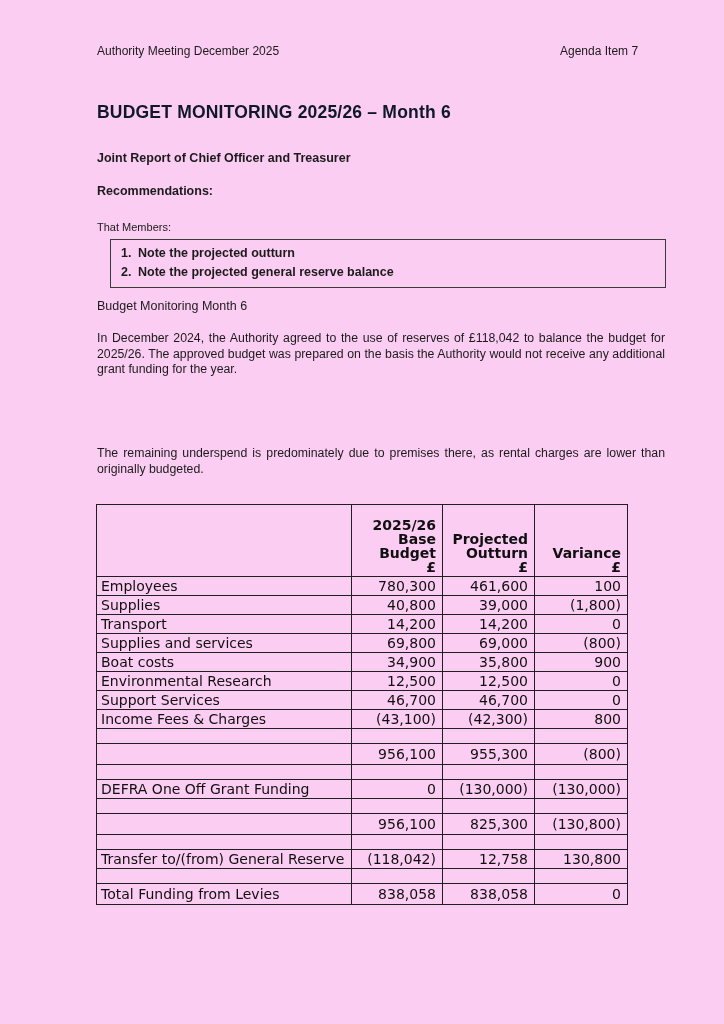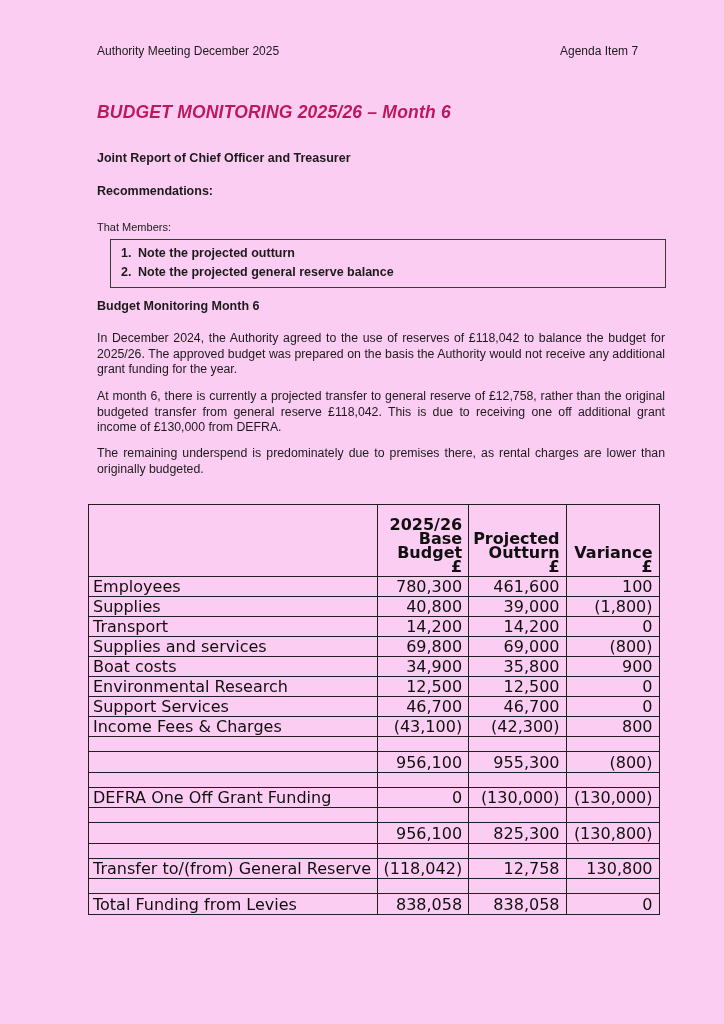--- a/index.html
+++ b/index.html
@@ -50,35 +50,35 @@
     padding: 4px 0 5px 0;
   }
   .rec-item {
     display: flex;
     font-size: 12.5px; font-weight: bold;
     line-height: 19px;
   }
   .rec-num { width: 17px; text-align: left; margin-left: 10px; }
   .section-heading {
     position: absolute; top: 299px; left: 97px;
-    font-size: 12.5px; font-weight: bold;
+    font-size: 12.5px; font-weight: normal;
   }
   .para {
     position: absolute; left: 97px; width: 568px;
     font-size: 12.3px; line-height: 15.6px;
     text-align: justify;
   }
   .para-1 { top: 331px; }
   .para-2 { top: 389px; }
   .para-3 { top: 446px; }
   .budget-table {
-    position: absolute; top: 504px; left: 88px;
+    position: absolute; top: 504px; left: 96px;
     border-collapse: collapse;
     font-family: "DejaVu Sans", sans-serif;
-    font-size: 16px;
+    font-size: 14px;
     color: #101010;
     table-layout: fixed;
   }
   .budget-table th, .budget-table td {
     border: 1px solid #1f1f1f;
     padding: 0 6px 0 4px;
     overflow: hidden; white-space: nowrap;
   }
   .budget-table th {
     font-weight: bold;
@@ -96,21 +96,21 @@
   .budget-table tr.r-grand td { height: 20px; font-weight: normal; }
 </style>
 </head>
 <body>
 
 <div class="page" style="background: rgb(252, 205, 243);">
 
   <div class="hdr-left">Authority Meeting December 2025</div>
   <div class="hdr-right">Agenda Item 7</div>
 
-  <div class="doc-title" style="color: #be185d; font-style: italic;">BUDGET MONITORING 2025/26 – Month 6</div>
+  <div class="doc-title" style="color: #0f172a;">BUDGET MONITORING 2025/26 – Month 6</div>
 
   <div class="subtitle">Joint Report of Chief Officer and Treasurer</div>
 
   <div class="recs-label">Recommendations:</div>
 
   <div class="that-members">That Members:</div>
 
   <div class="rec-box">
     <div class="rec-item">
       <span class="rec-num">1.</span>
@@ -118,21 +118,20 @@
     </div>
     <div class="rec-item">
       <span class="rec-num">2.</span>
       <span>Note the projected general reserve balance</span>
     </div>
   </div>
 
   <div class="section-heading">Budget Monitoring Month 6</div>
 
   <div class="para para-1">In December 2024, the Authority agreed to the use of reserves of £118,042 to balance the budget for 2025/26.  The approved budget was prepared on the basis the Authority would not receive any additional grant funding for the year.</div>
-  <div class="para para-2">At month 6, there is currently a projected transfer to general reserve of £12,758, rather than the original budgeted transfer from general reserve £118,042. This is due to receiving one off additional grant income of £130,000 from DEFRA.</div>
   <div class="para para-3">The remaining underspend is predominately due to premises there, as rental charges are lower than originally budgeted.</div>
 
   <table class="budget-table">
     <colgroup>
         <col style="width: 255px;">
         <col style="width: 91px;">
         <col style="width: 92px;">
         <col style="width: 93px;">
       </colgroup>
     <thead>

